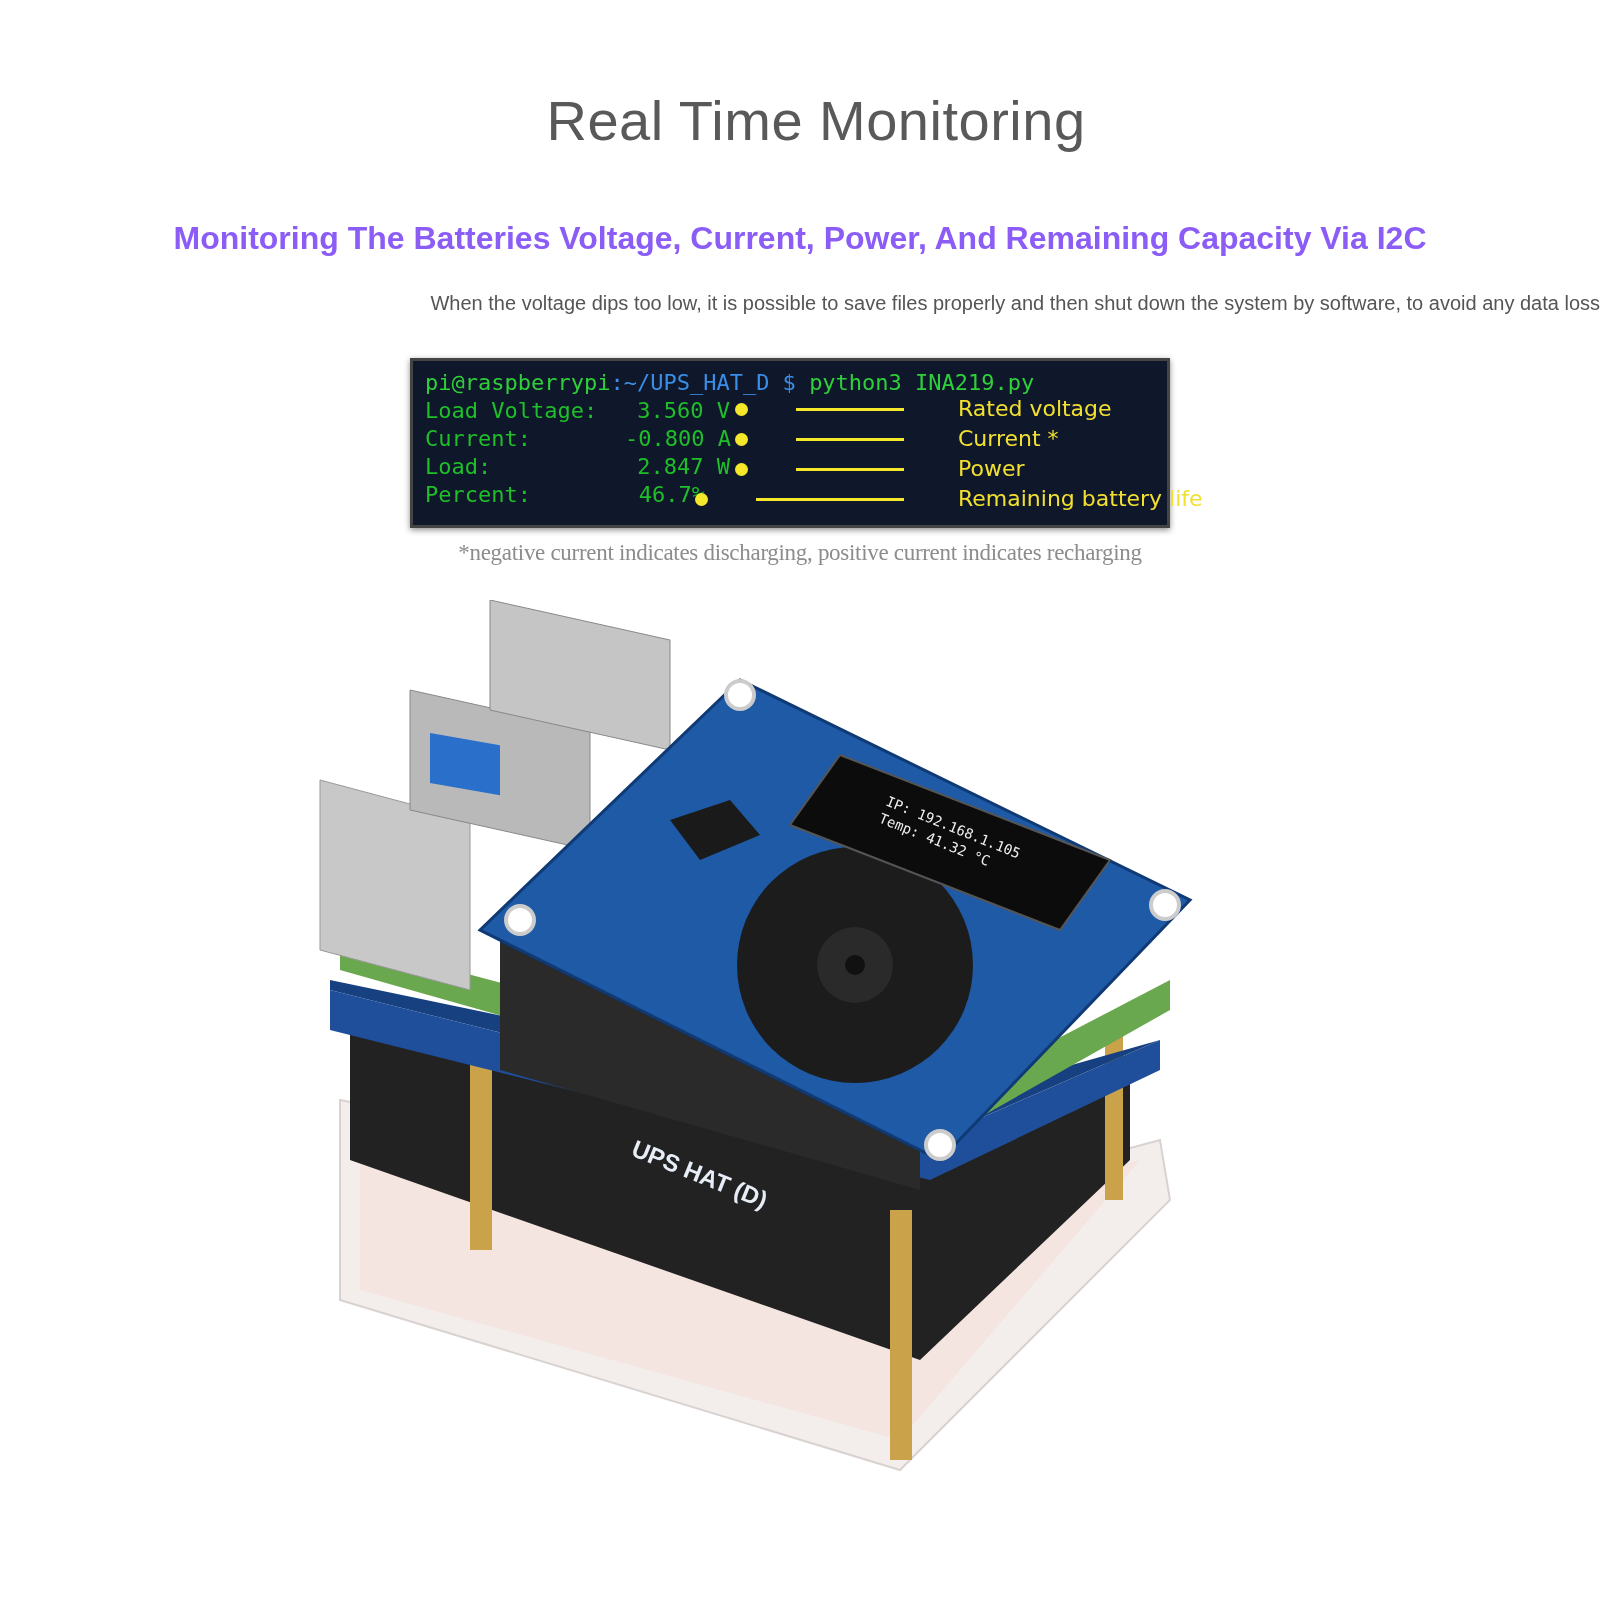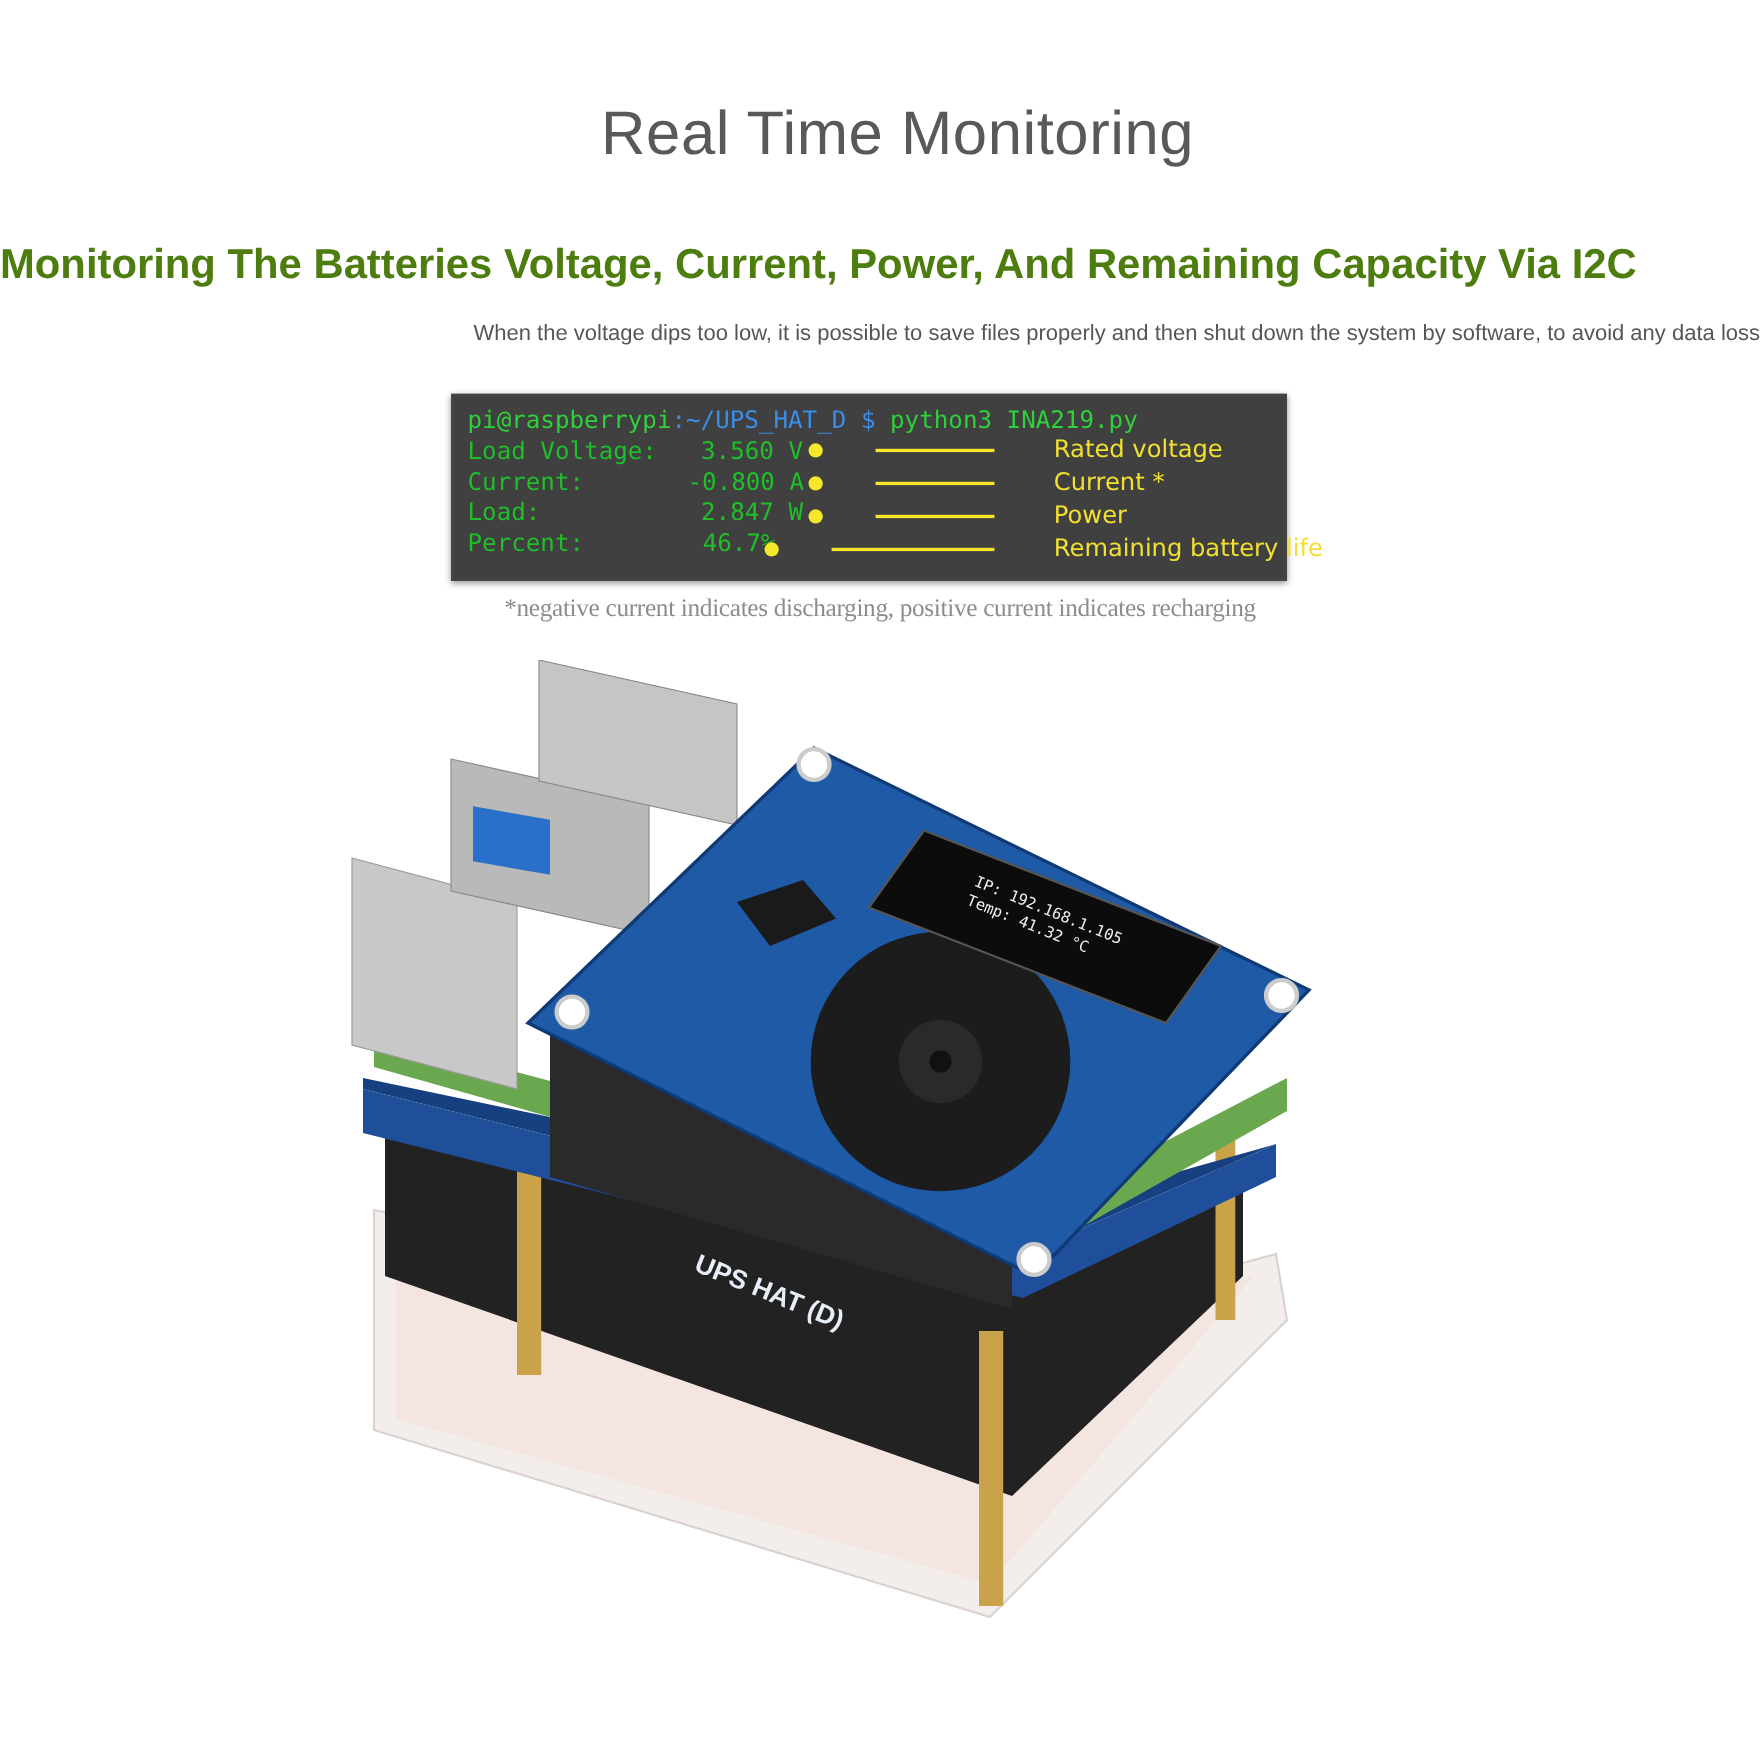--- a/index.html
+++ b/index.html
@@ -4,31 +4,31 @@
   <style>
     * { margin: 0; padding: 0; box-sizing: border-box; }
     html, body { width: 1600px; height: 1600px; background: #ffffff; overflow: hidden; }
     body { position: relative; font-family: "Liberation Sans", sans-serif; color: #555; }
 
     .title {
       position: absolute; left: 16px; top: 88px; width: 1600px; text-align: center;
       font-size: 56px; color: #595959; font-weight: normal; letter-spacing: 0.5px;
     }
     .subtitle {
-      position: absolute; left: 0; top: 220px; width: 1600px; text-align: left;
-      font-size: 38px; color: #4d7c0f;
+      position: absolute; left: 0; top: 220px; width: 1600px; text-align: center;
+      font-size: 32px; color: #8b5cf6;
     }
     .desc {
       position: absolute; left: 0; top: 292px; width: 1600px; text-align: right;
       font-size: 20px; color: #555;
     }
 
     .terminal {
       position: absolute; left: 410px; top: 358px; width: 760px; height: 170px;
-      background: #404040; border: 3px solid #444;
+      background: #0f172a; border: 3px solid #444;
       box-shadow: 0 2px 6px rgba(0,0,0,0.45);
       font-family: "DejaVu Sans Mono", monospace; font-size: 22px; line-height: 28px;
       padding: 8px 12px;
     }
     .term-line { white-space: pre; height: 28px; position: relative; }
     .t-green { color: #2ed13a; }
     .t-blue { color: #3a8ee8; }
     .t-lgreen { color: #1fbf2a; }
 
     .annot {

